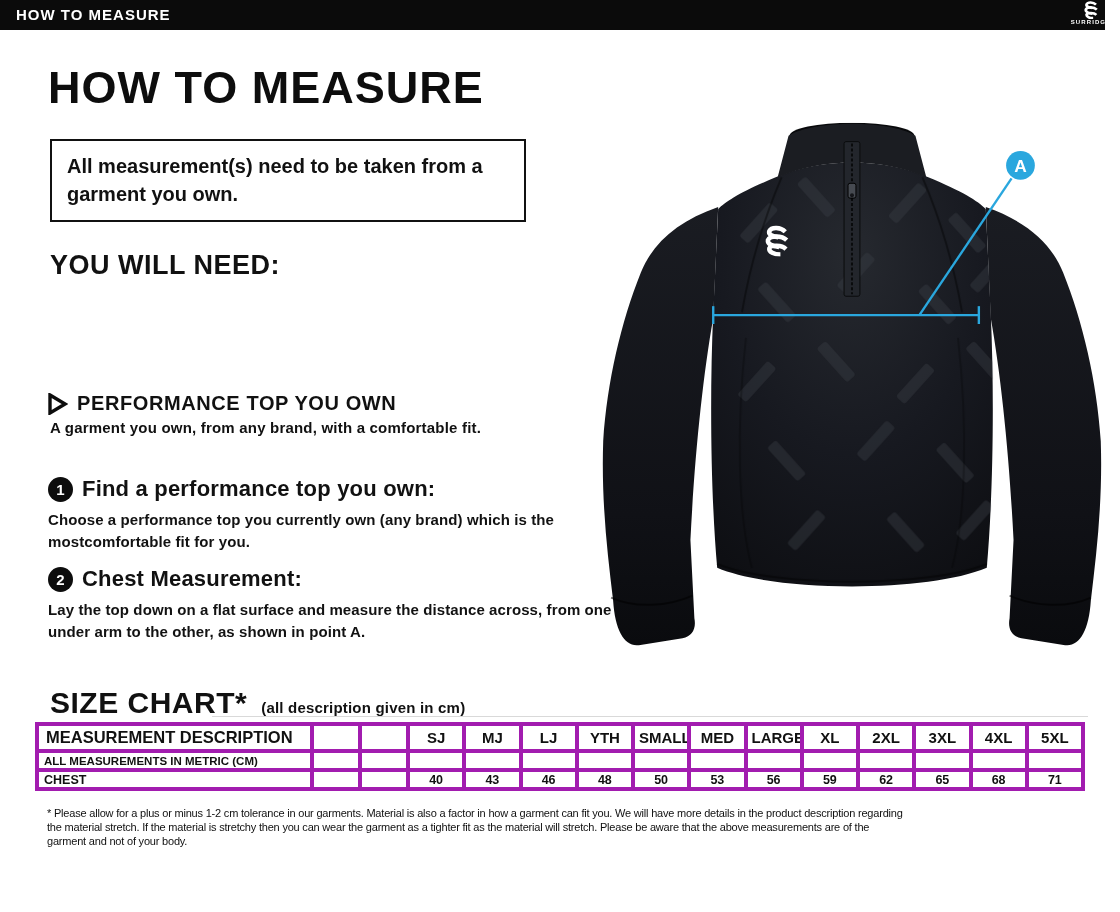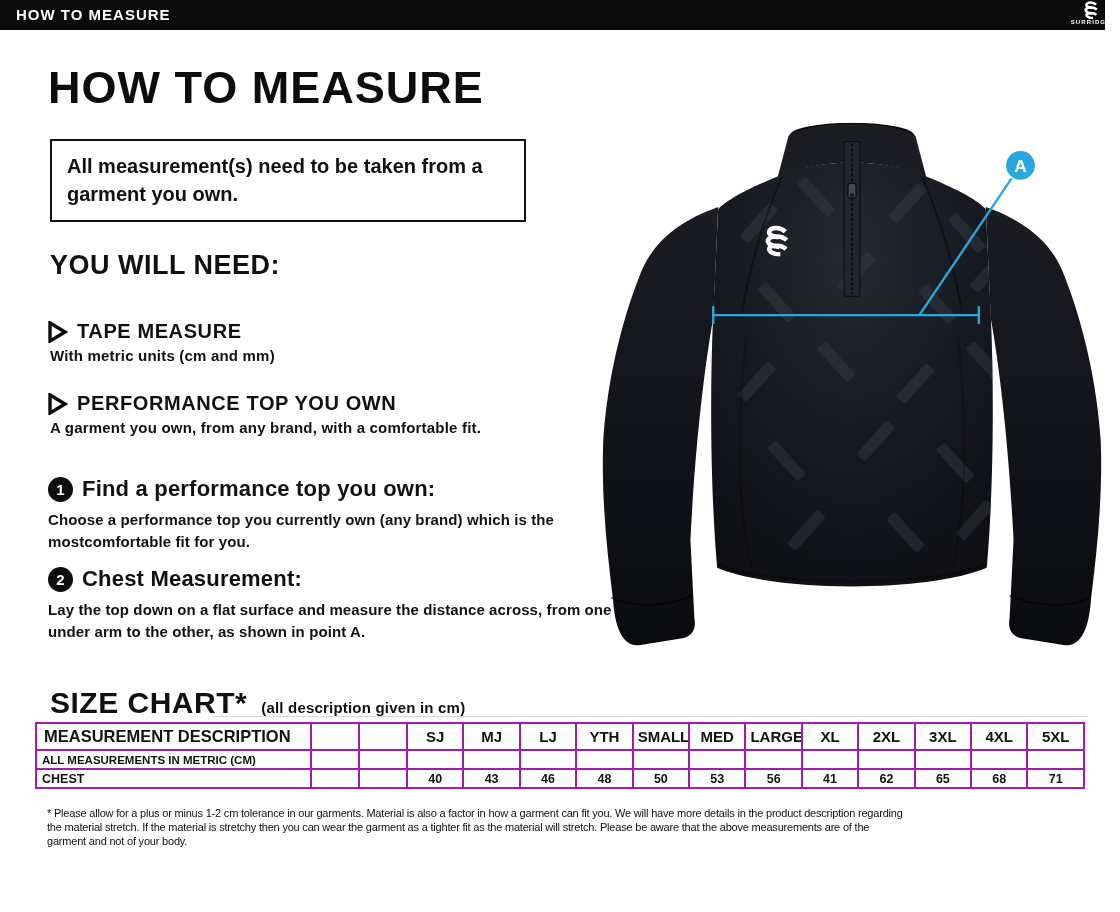--- a/index.html
+++ b/index.html
@@ -41,21 +41,21 @@
 
   .sizehead{position:absolute;left:50px;top:686px;display:flex;align-items:flex-end;gap:14px;}
   .sizehead-main{font-size:30px;font-weight:800;letter-spacing:.5px;}
   .sizehead-sub{font-size:15px;font-weight:bold;padding-bottom:4px;letter-spacing:.2px;}
 
   .pre-table-rule{position:absolute;left:212px;top:716px;width:876px;height:1px;background:#d9d9d9;}
 
   
   .size-table{position:absolute;left:35px;top:722px;width:1050px;border-collapse:collapse;
      table-layout:fixed;border:2px solid #000;}
-  .size-table th,.size-table td{border:2px solid #a21caf;padding:0 4px;overflow:hidden;white-space:nowrap;}
+  .size-table th,.size-table td{border:4px solid #a21caf;padding:0 4px;overflow:hidden;white-space:nowrap;}
   .size-table thead tr{height:27px;}
   .size-table tbody tr{height:19px;}
   .size-table th.lbl{width:275px;text-align:left;padding-left:7px;font-size:16.5px;}
   .size-table th.sp{width:48px;}
   .size-table th.sz{font-size:15px;text-align:center;}
   .size-table td{font-size:12.5px;text-align:center;font-weight:bold;}
   .size-table td.lbl{text-align:left;padding-left:5px;}
   .size-table td.unit{font-weight:bold;font-size:11.5px;}
 
   .footnote{position:absolute;left:47px;top:806px;width:860px;font-size:11px;
@@ -89,29 +89,20 @@
       <span class="brand-name">SURRIDGE</span>
     </div>
   </div>
 
   <div class="h1">HOW TO MEASURE</div>
 
   <div class="notice">All measurement(s) need to be taken from a garment you own.</div>
 
   <div class="ywn">YOU WILL NEED:</div>
 
-  <div class="need need-1">
-    <div class="need-head">
-      <svg class="tri" viewBox="0 0 20 22">
-        <path d="M2,2 L17,11 L2,20 Z" fill="#fff" stroke="#0d0d0d" stroke-width="3.4" stroke-linejoin="miter"></path>
-      </svg>
-      <span class="need-title">TAPE MEASURE</span>
-    </div>
-    <div class="need-desc">With metric units (cm and mm)</div>
-  </div>
 
   <div class="need need-2">
     <div class="need-head">
       <svg class="tri" viewBox="0 0 20 22">
         <path d="M2,2 L17,11 L2,20 Z" fill="#fff" stroke="#0d0d0d" stroke-width="3.4" stroke-linejoin="miter"></path>
       </svg>
       <span class="need-title">PERFORMANCE TOP YOU OWN</span>
     </div>
     <div class="need-desc">A garment you own, from any brand, with a comfortable fit.</div>
   </div>
@@ -181,21 +172,21 @@
           <td class="lbl">CHEST</td>
           <td></td>
           <td></td>
           <td class="val">40</td>
           <td class="val">43</td>
           <td class="val">46</td>
           <td class="val">48</td>
           <td class="val">50</td>
           <td class="val">53</td>
           <td class="val">56</td>
-          <td class="val">41</td>
+          <td class="val">59</td>
           <td class="val">62</td>
           <td class="val">65</td>
           <td class="val">68</td>
           <td class="val">71</td>
         </tr>
       </tbody>
   </table>
 
   <div class="footnote">* Please allow for a plus or minus 1-2 cm tolerance in our garments. Material is also a factor in how a garment can fit you. We will have more details in the product description regarding the material stretch.  If the material is stretchy then you can wear the garment as a tighter fit as the material will stretch.  Please be aware that the above measurements are of the garment and not of your body.</div>
 

